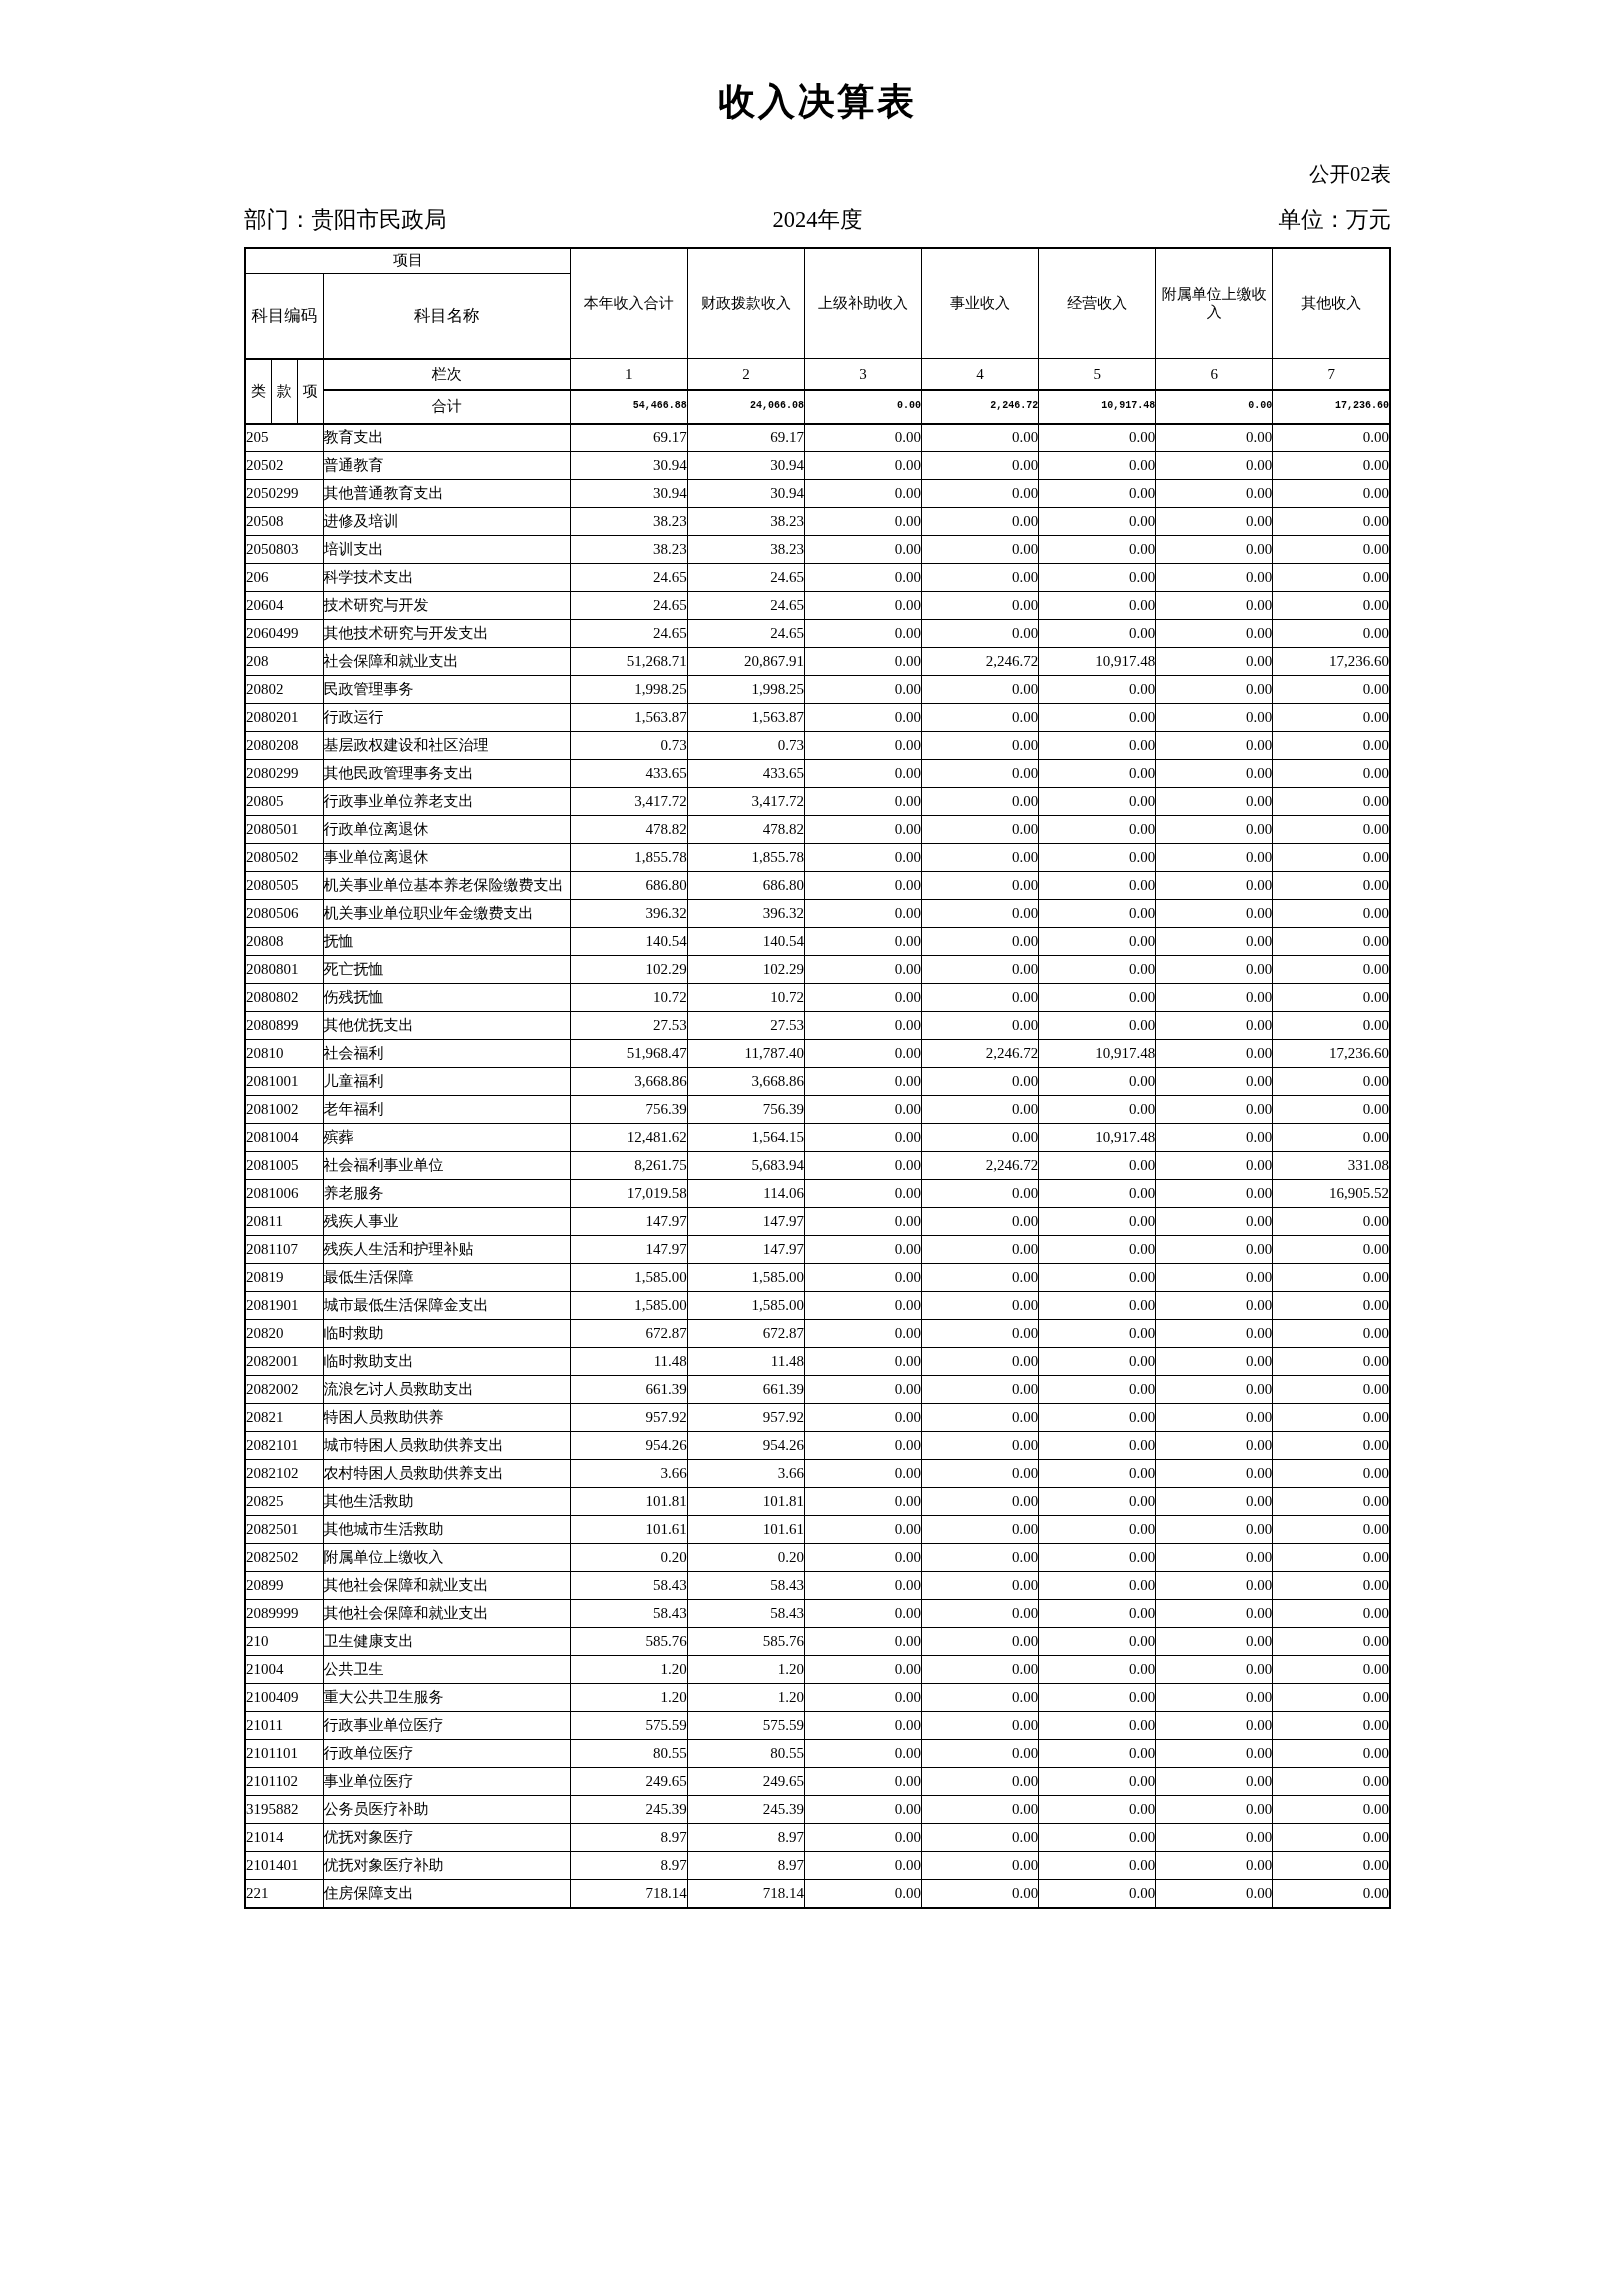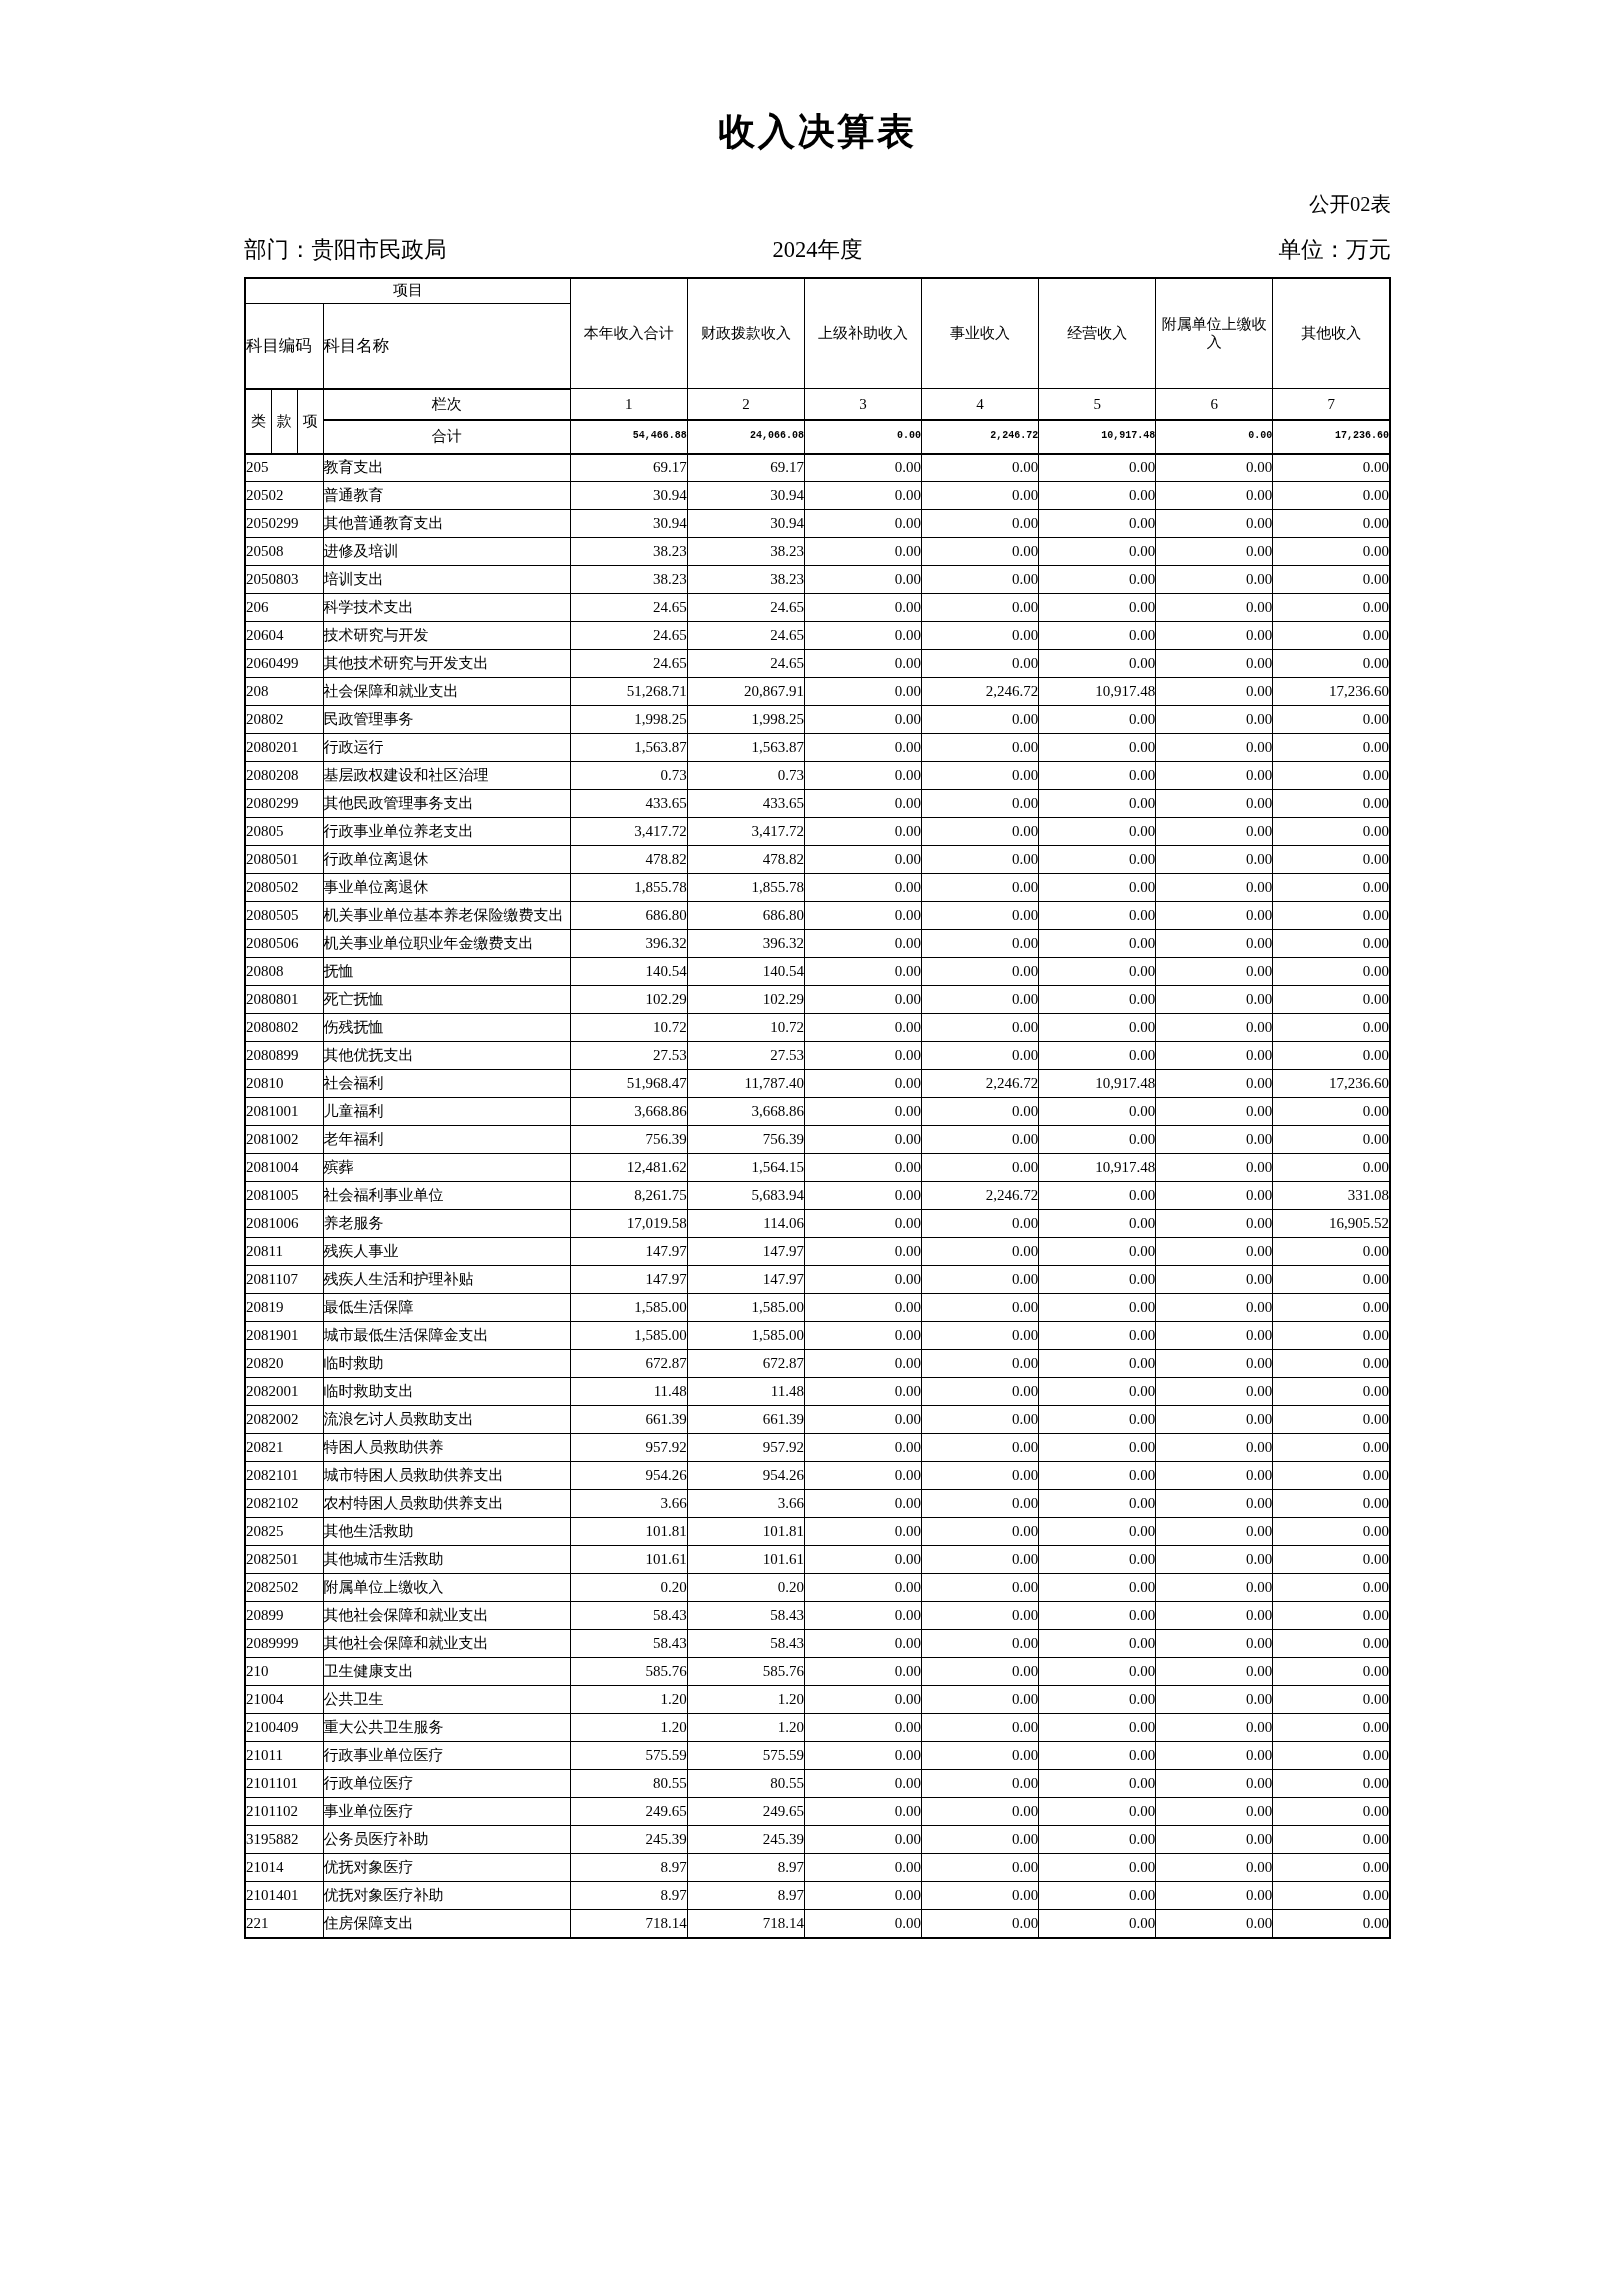--- a/index.html
+++ b/index.html
@@ -12,21 +12,21 @@
     font-family:"Liberation Serif","DejaVu Serif",serif;
   }
   .content{
     position:absolute;
     left:244px;
     top:0;
     width:1147px;
   }
   .title{
     margin:0;
-    padding-top:113px;
+    padding-top:83px;
     text-align:center;
     font-size:37px;
     font-weight:bold;
     line-height:1;
     font-family:"Liberation Sans","DejaVu Sans",sans-serif;
     letter-spacing:2.7px;
   }
   .form-code{
     margin-top:44px;
     text-align:right;
@@ -69,20 +69,21 @@
     font-size:16.4px;
     border-bottom:2px solid #000;
   }
   td.colhead{
     text-align:center;
     font-size:15px;
     padding:0 4.1px;
     border-bottom:2px solid #000;
   }
   tr.r2 td{
+    text-align:center;
     font-size:16.4px;
     border-bottom:2px solid #000;
   }
   td.lkx{padding:0;}
   .lkx-inner{
     display:flex;
     height:63px;
     align-items:stretch;
   }
   .lkx-inner span{

